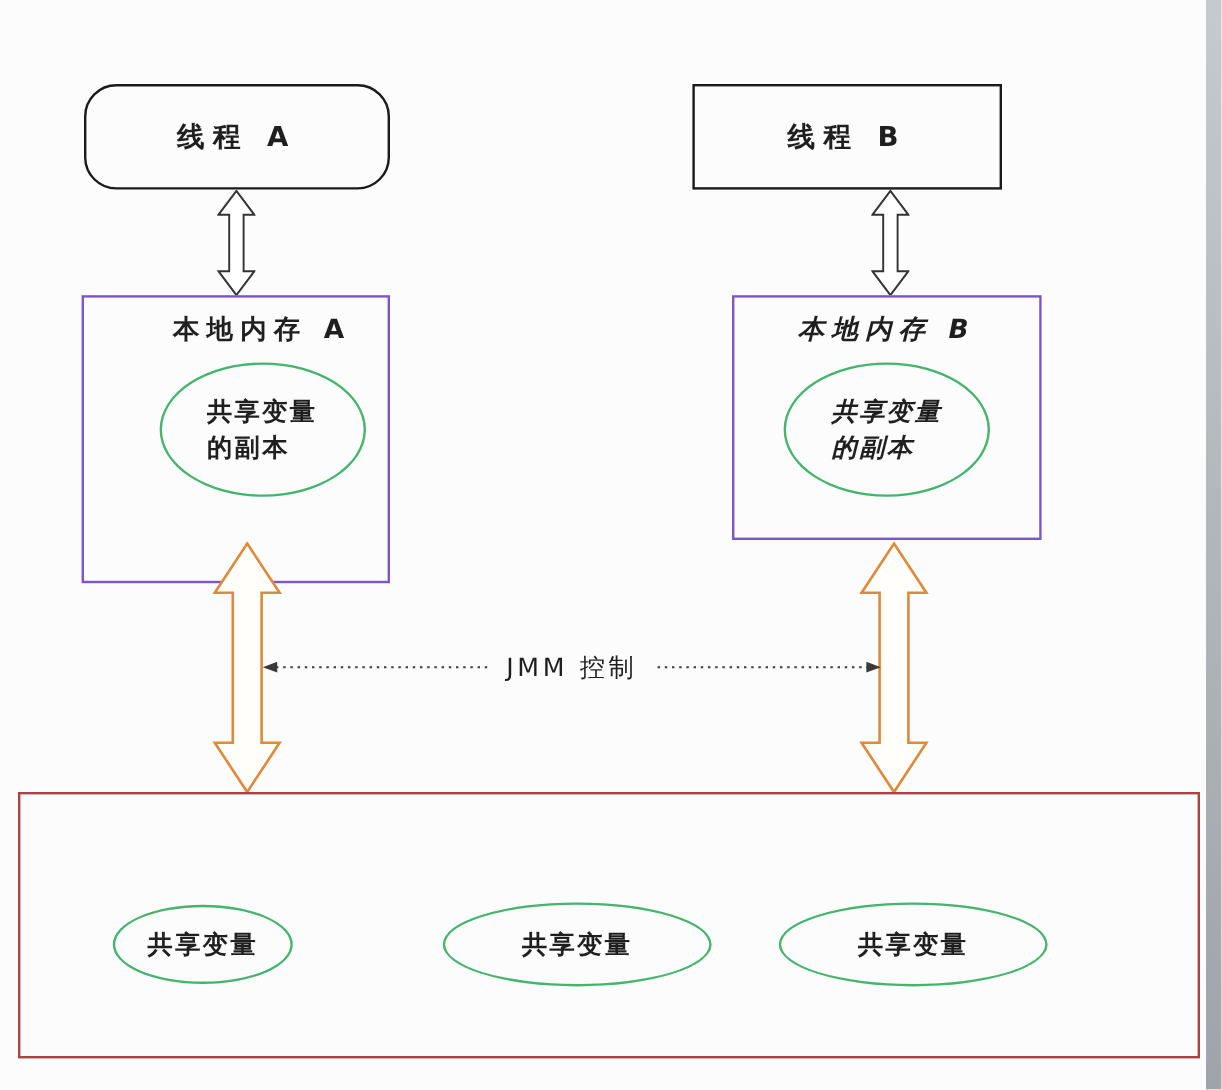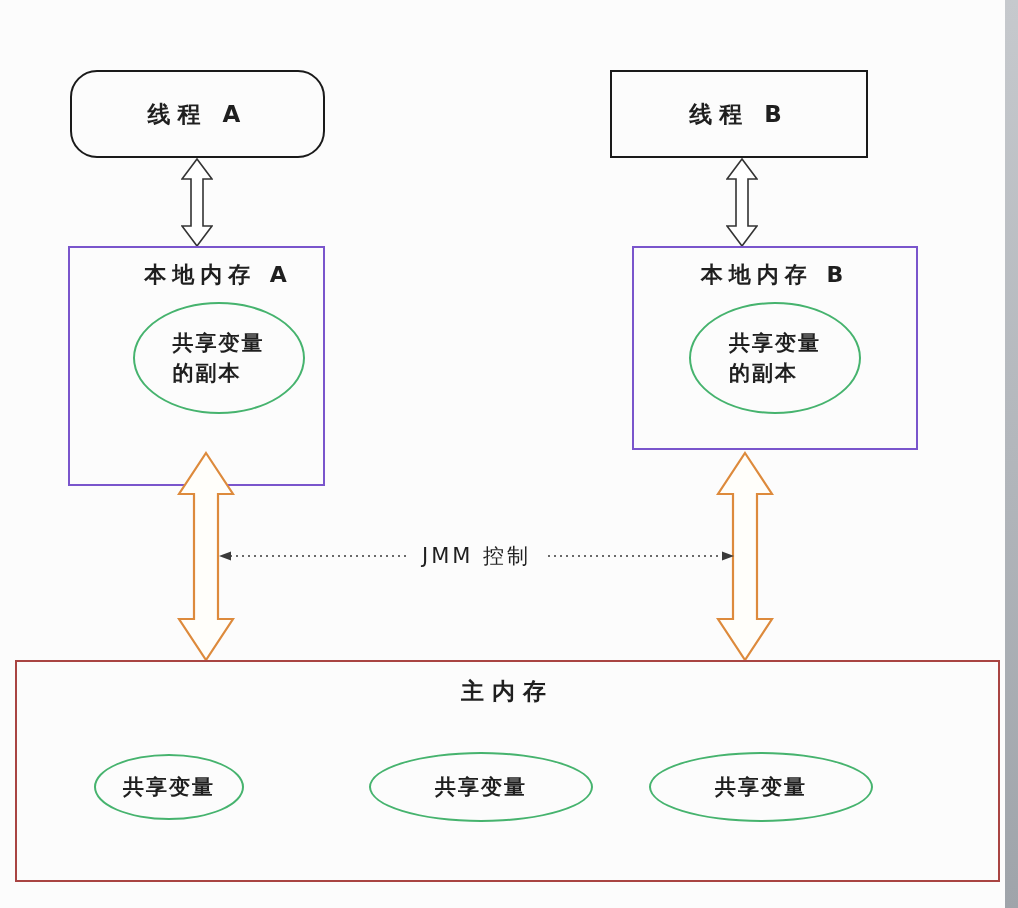--- a/index.html
+++ b/index.html
@@ -32,28 +32,28 @@
     width: 13px; height: 908px;
     background: linear-gradient(#c6c9cd, #9fa4aa);
   }
   .box { position: absolute; background: var(--background); }
   .thread-box {
     border: 2px solid var(--thread-border);
     display: flex; align-items: center; justify-content: center;
     font-size: 23px; font-weight: bold; letter-spacing: 7px;
   }
   #thread-a { left: 70px; top: 70px; width: 255px; height: 88px; border-radius: 27px; }
-  #thread-b { left: 610px; top: 70px; width: 258px; height: 88px; }
+  #thread-b { left: 577px; top: 70px; width: 258px; height: 88px; }
 
   .local-box {
     border: 2px solid var(--local-border);
     text-align: center;
   }
   #local-a { left: 68px; top: 246px; width: 257px; height: 240px; padding-left: 44px; }
-  #local-b { left: 632px; top: 246px; width: 286px; height: 204px; }
+  #local-b { left: 610px; top: 246px; width: 258px; height: 204px; font-style: italic; }
   .local-title {
     margin-top: 12px;
     font-size: 22px; font-weight: bold; letter-spacing: 6px;
   }
   .copy-ellipse {
     width: 172px; height: 112px;
     margin: 12px auto 0 auto;
     border: 2px solid var(--ellipse-border);
     border-radius: 50%;
     display: flex; align-items: center; justify-content: center;
@@ -155,21 +155,20 @@
   <div class="jmm-connector">
     <svg width="517" height="16" viewBox="0 0 517 16">
       <line class="jmm-dotted" x1="12" y1="8" x2="505" y2="8"></line>
       <polygon class="jmm-head" points="1,8 13,3.5 13,12.5"></polygon>
       <polygon class="jmm-head" points="516,8 504,3.5 504,12.5"></polygon>
     </svg>
     <span class="jmm-label">JMM 控制</span>
   </div>
 
   <div class="main-box">
-    <div class="main-title">主内存</div>
     <div class="shared-ellipse" id="shared-1">
       <span>共享变量</span>
     </div>
     <div class="shared-ellipse" id="shared-2">
       <span>共享变量</span>
     </div>
     <div class="shared-ellipse" id="shared-3">
       <span>共享变量</span>
     </div>
   </div>

